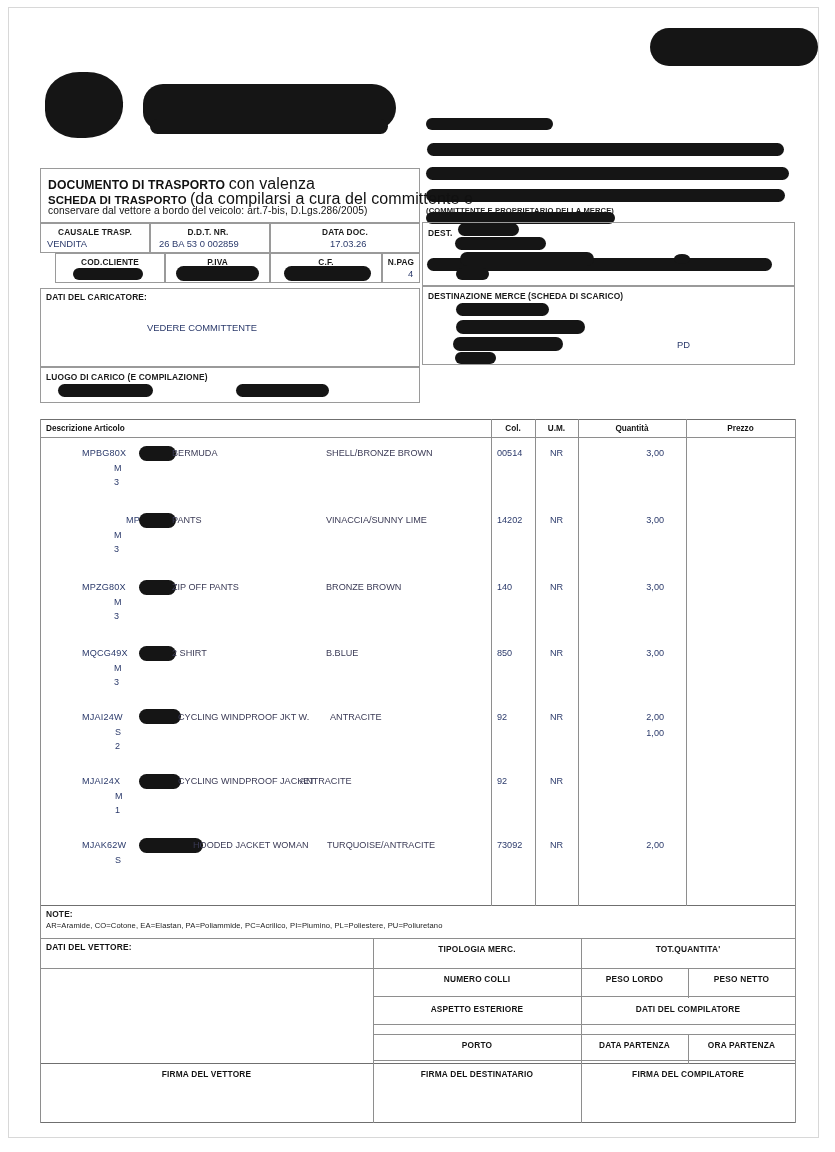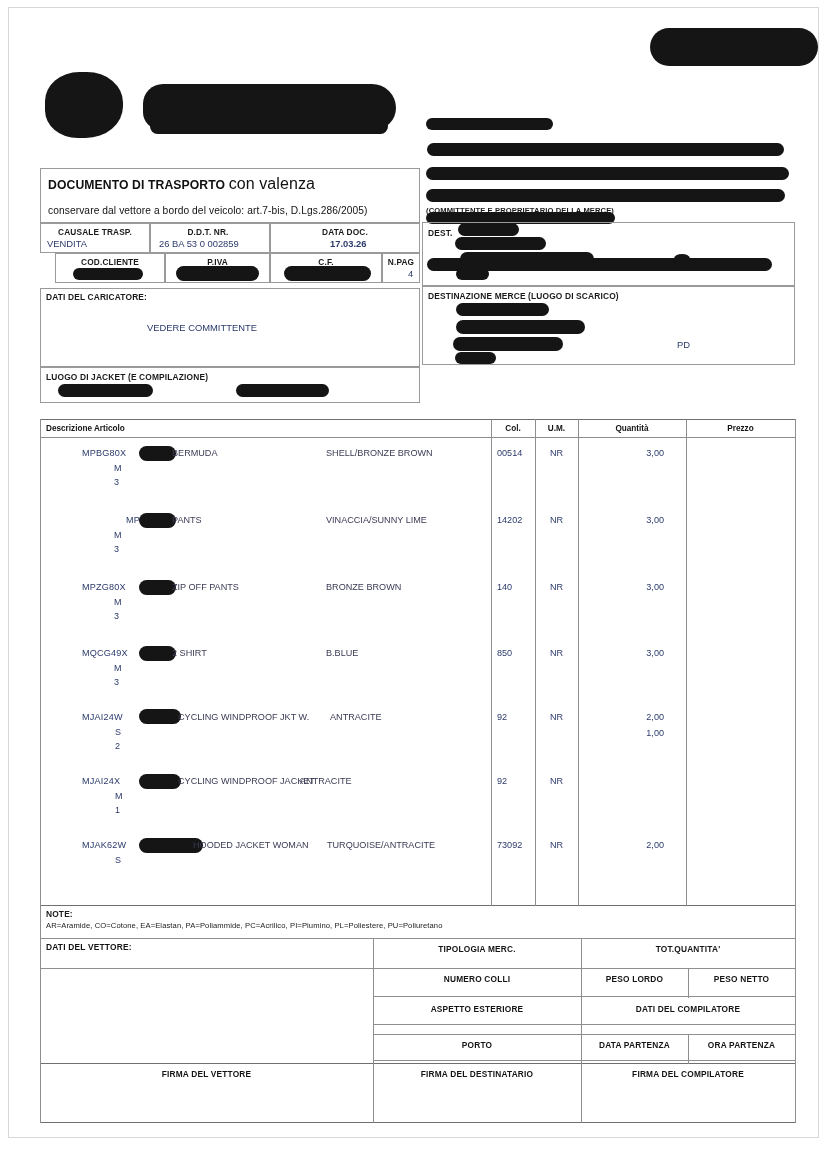--- a/index.html
+++ b/index.html
@@ -160,34 +160,38 @@
     <div class="blob bar" style="left:426px; top:167px; width:363px; height:13px;"></div>
     <div class="blob bar" style="left:426px; top:189px; width:359px; height:13px;"></div>
     <div class="blob bar" style="left:426px; top:212px; width:189px; height:12px;"></div>
     <div class="blob bar" style="left:427px; top:258px; width:345px; height:13px;"></div>
 
     <div class="hdr-doc-box" style="left:40px; top:168px; width:380px; height:55px;"></div>
     <div class="title-l1" style="left:48px; top:175px;">
       <span>DOCUMENTO DI TRASPORTO</span>
       <span class="norm">con valenza</span>
     </div>
+    <div class="title-l2" style="left:48px; top:190px;">
+      <span>SCHEDA DI TRASPORTO</span>
+      <span class="norm">(da compilarsi a cura del committente e</span>
+    </div>
     <div class="title-l3" style="left:48px; top:205px;">conservare dal vettore a bordo del veicolo: art.7-bis, D.Lgs.286/2005)</div>
 
     <div class="cellbox" style="left:40px; top:223px; width:110px; height:30px;"></div>
     <div class="cellbox" style="left:150px; top:223px; width:120px; height:30px;"></div>
     <div class="cellbox" style="left:270px; top:223px; width:150px; height:30px;"></div>
 
     <div class="lbl" style="left:40px; top:227px; width:110px;">CAUSALE TRASP.</div>
     <div class="val" style="left:47px; top:238px;">VENDITA</div>
 
     <div class="lbl" style="left:150px; top:227px; width:116px;">D.D.T. NR.</div>
     <div class="val" style="left:159px; top:238px;">26 BA 53 0 002859</div>
 
     <div class="lbl" style="left:270px; top:227px; width:150px;">DATA DOC.</div>
-    <div class="val" style="left:330px; top:238px;font-weight:bold;">17.03.26</div>
+    <div class="val" style="left:330px; top:238px;">17.03.26</div>
 
     <div class="cellbox" style="left:55px; top:253px; width:110px; height:30px;"></div>
     <div class="cellbox" style="left:165px; top:253px; width:105px; height:30px;"></div>
     <div class="cellbox" style="left:270px; top:253px; width:112px; height:30px;"></div>
     <div class="cellbox" style="left:382px; top:253px; width:38px; height:30px;"></div>
 
     <div class="lbl" style="left:55px; top:257px; width:110px;">COD.CLIENTE</div>
     <div class="blob bar" style="left:73px; top:268px; width:70px; height:12px;"></div>
 
     <div class="lbl" style="left:165px; top:257px; width:105px;">P.IVA</div>
@@ -197,36 +201,36 @@
     <div class="blob bar" style="left:284px; top:266px; width:87px; height:15px;"></div>
 
     <div class="lbl" style="left:382px; top:257px; width:38px;">N.PAG</div>
     <div class="val" style="left:408px; top:268px;">4</div>
 
     <div class="cellbox" style="left:40px; top:288px; width:380px; height:79px;"></div>
     <div class="lbl-left" style="left:46px; top:292px;">DATI DEL CARICATORE:</div>
     <div class="val" style="left:147px; top:322px;">VEDERE COMMITTENTE</div>
 
     <div class="cellbox" style="left:40px; top:367px; width:380px; height:36px;"></div>
-    <div class="lbl-left" style="left:46px; top:372px;">LUOGO DI JACKET (E COMPILAZIONE)</div>
+    <div class="lbl-left" style="left:46px; top:372px;">LUOGO DI CARICO (E COMPILAZIONE)</div>
     <div class="blob bar" style="left:58px; top:384px; width:95px; height:13px;"></div>
     <div class="blob bar" style="left:236px; top:384px; width:93px; height:13px;"></div>
 
     <div class="note-sm" style="left:426px; top:206px; font-weight:600;">(COMMITTENTE E PROPRIETARIO DELLA MERCE)</div>
 
     <div class="cellbox" style="left:422px; top:222px; width:373px; height:64px;"></div>
     <div class="lbl-left" style="left:428px; top:228px;">DEST.</div>
     <div class="blob bar" style="left:458px; top:223px; width:61px; height:13px;"></div>
     <div class="blob bar" style="left:455px; top:237px; width:91px; height:13px;"></div>
     <div class="blob bar" style="left:460px; top:252px; width:134px; height:14px;"></div>
     <div class="blob bar" style="left:456px; top:268px; width:33px; height:12px;"></div>
     <div class="blob r2" style="left:674px; top:254px; width:16px; height:10px;"></div>
 
     <div class="cellbox" style="left:422px; top:286px; width:373px; height:79px;"></div>
-    <div class="lbl-left" style="left:428px; top:291px;">DESTINAZIONE MERCE (LUOGO DI SCARICO)</div>
+    <div class="lbl-left" style="left:428px; top:291px;">DESTINAZIONE MERCE (SCHEDA DI SCARICO)</div>
     <div class="blob bar" style="left:456px; top:303px; width:93px; height:13px;"></div>
     <div class="blob bar" style="left:456px; top:320px; width:129px; height:14px;"></div>
     <div class="blob bar" style="left:453px; top:337px; width:110px; height:14px;"></div>
     <div class="blob bar" style="left:455px; top:352px; width:41px; height:12px;"></div>
     <div class="val" style="left:677px; top:339px;">PD</div>
 
     <div class="tbl-line h thick" style="left:40px; top:419px; width:756px;"></div>
     <div class="tbl-line h" style="left:40px; top:437px; width:756px;"></div>
     <div class="tbl-line h thick" style="left:40px; top:905px; width:756px;"></div>
     <div class="tbl-line v" style="left:40px; top:419px; height:487px;"></div>

